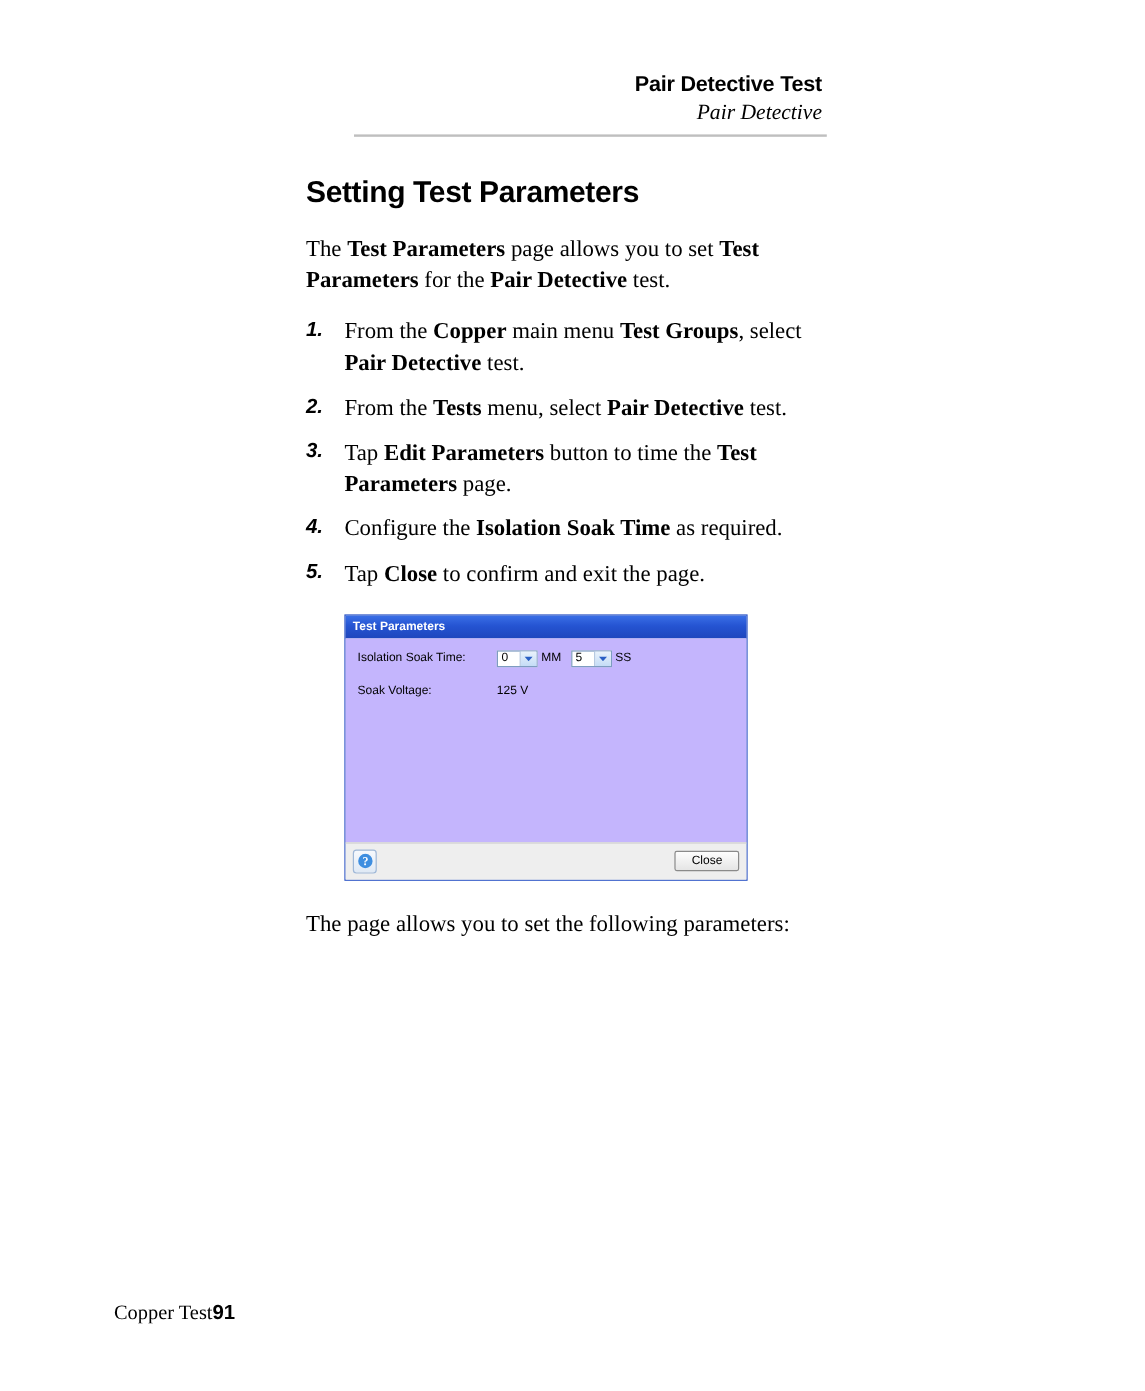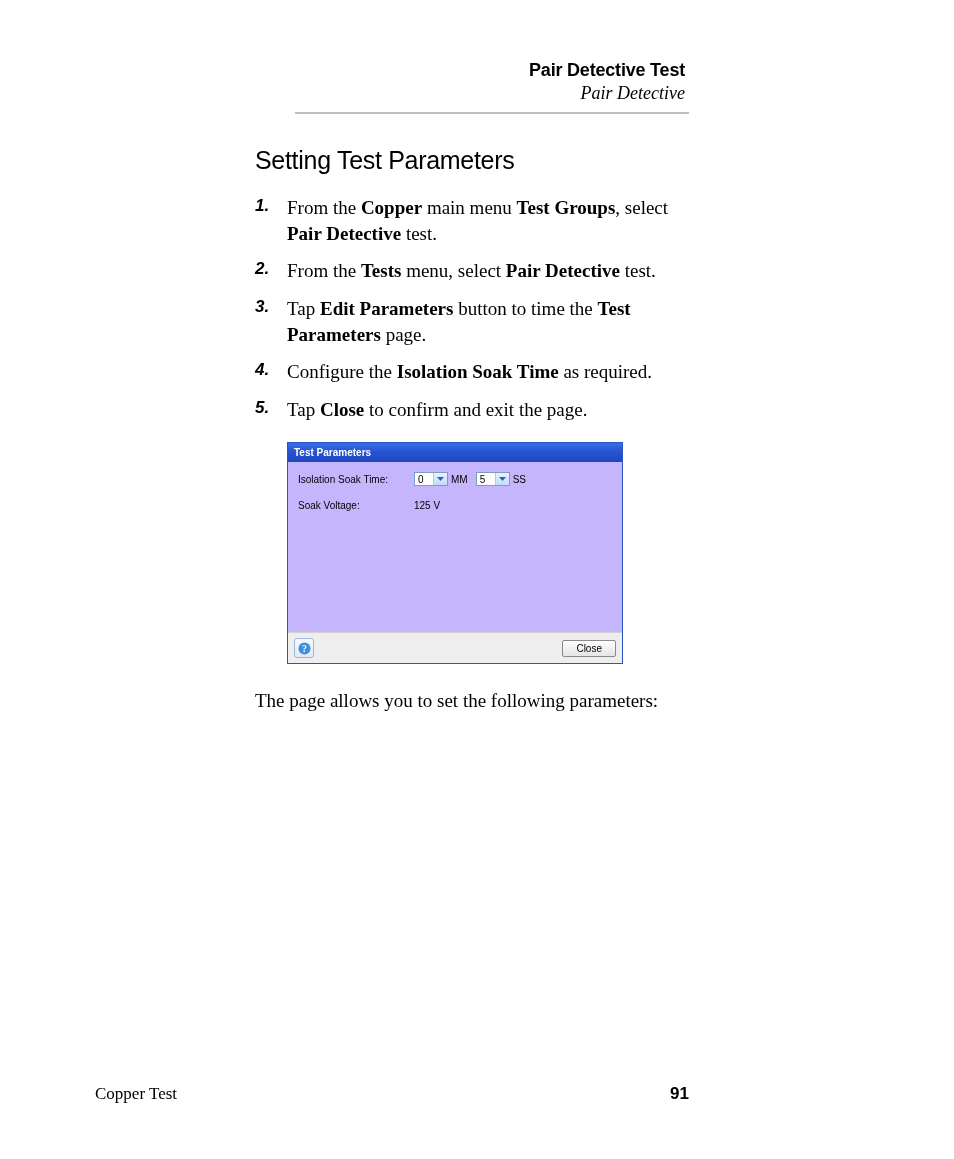--- a/index.html
+++ b/index.html
@@ -38,21 +38,21 @@
     border: none;
     border-top: 2px solid #bfbfbf;
     margin: 8px 0 32px 200px;
   }
   .content {
     margin-left: 160px;
     margin-right: 4px;
   }
   .section-title {
     font-family: Verdana, Arial, sans-serif;
-    font-weight: 400;
+    font-weight: 700;
     font-size: 25px;
     letter-spacing: -0.3px;
     margin-bottom: 20px;
   }
   .para {
     font-size: 19px;
     line-height: 1.35;
     margin-bottom: 18px;
   }
   .subhead {
@@ -174,21 +174,20 @@
     font-size: 19px;
     line-height: 1.35;
   }
 
   .footer {
     position: absolute;
     bottom: 55px;
     left: 95px;
     right: 65px;
     display: flex;
-    justify-content: space-between;
     font-size: 17px;
   }
   .page-number {
     font-family: Verdana, Arial, sans-serif;
     font-weight: 700;
     font-size: 17px;
   }
 </style>
 </head>
 <body>
@@ -196,20 +195,23 @@
 <div class="page">
   <div class="header">
     <div class="header-title">Pair Detective Test</div>
     <div class="header-sub">Pair Detective</div>
   </div>
   <hr class="hr">
 
   <div class="content">
     <div class="section-title">Setting Test Parameters</div>
 
+    <div class="para">
+      <span>The </span><b>Test Parameters</b><span> page allows you to set </span><b>Test Parameters</b><span> for the </span><b>Pair Detective</b><span> test.</span>
+    </div>
 
 
     <ol class="steps">
       <li>
         <span>From the </span><b>Copper</b><span> main menu </span><b>Test Groups</b><span>, select </span><b>Pair Detective</b><span> test.</span>
       </li>
       <li>
         <span>From the </span><b>Tests</b><span> menu, select </span><b>Pair Detective</b><span> test.</span>
       </li>
       <li>

